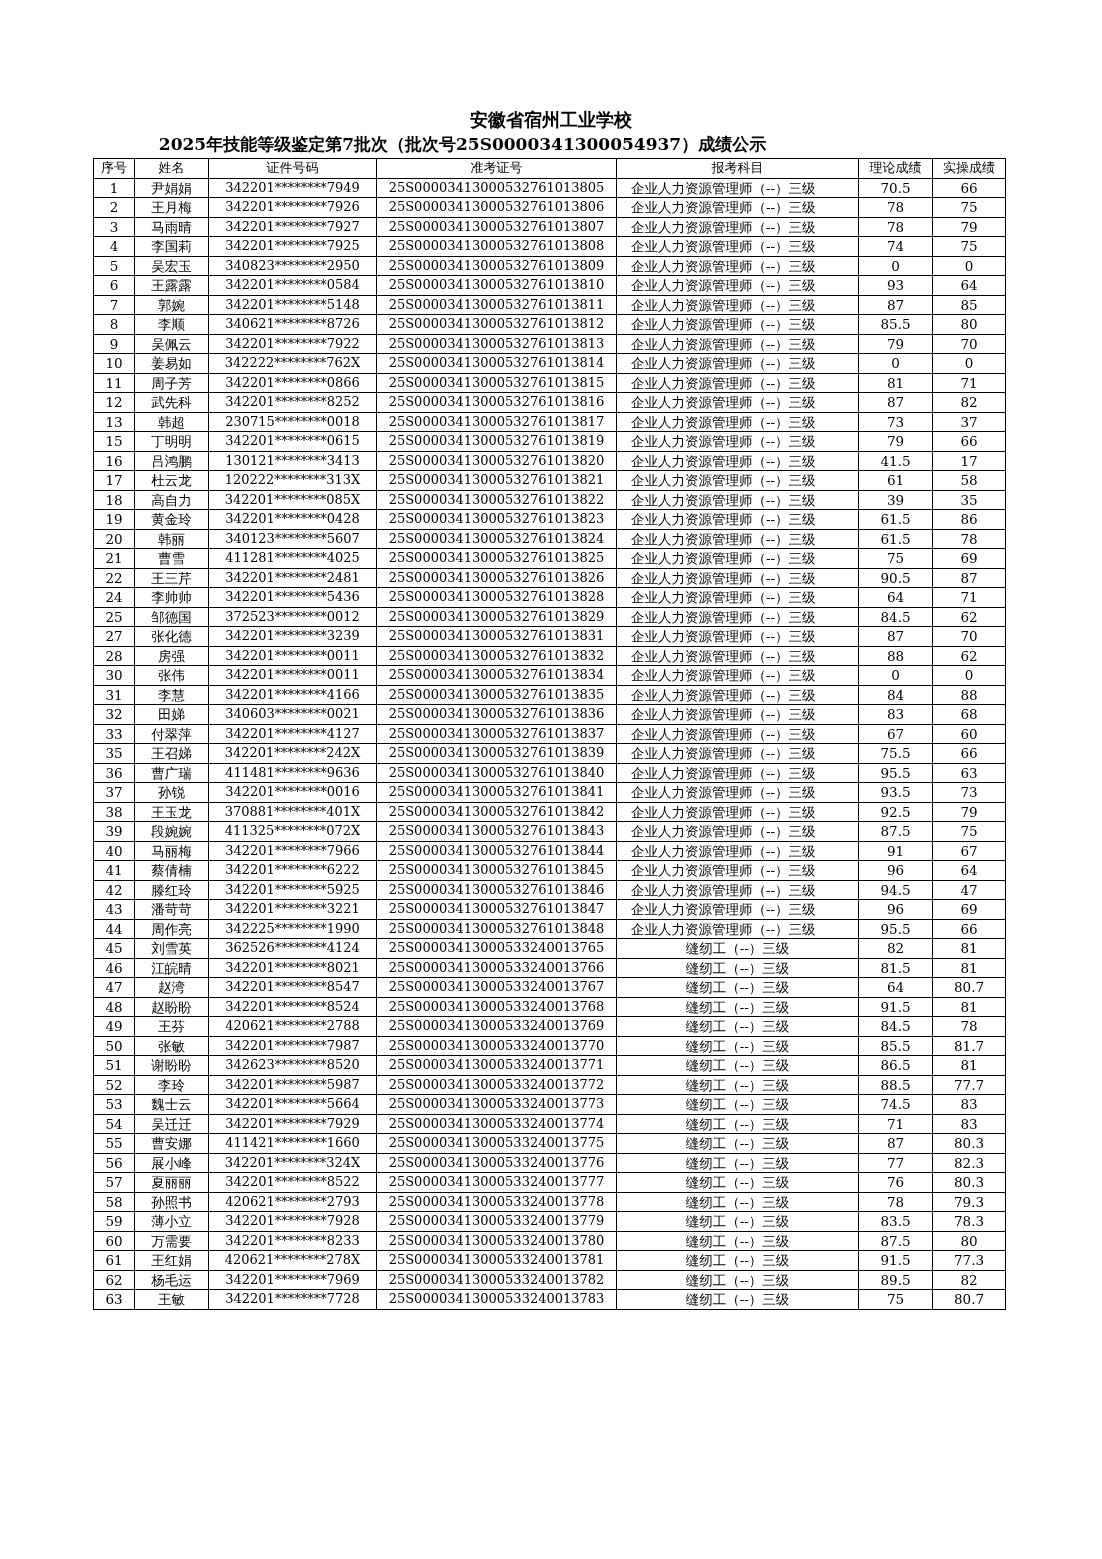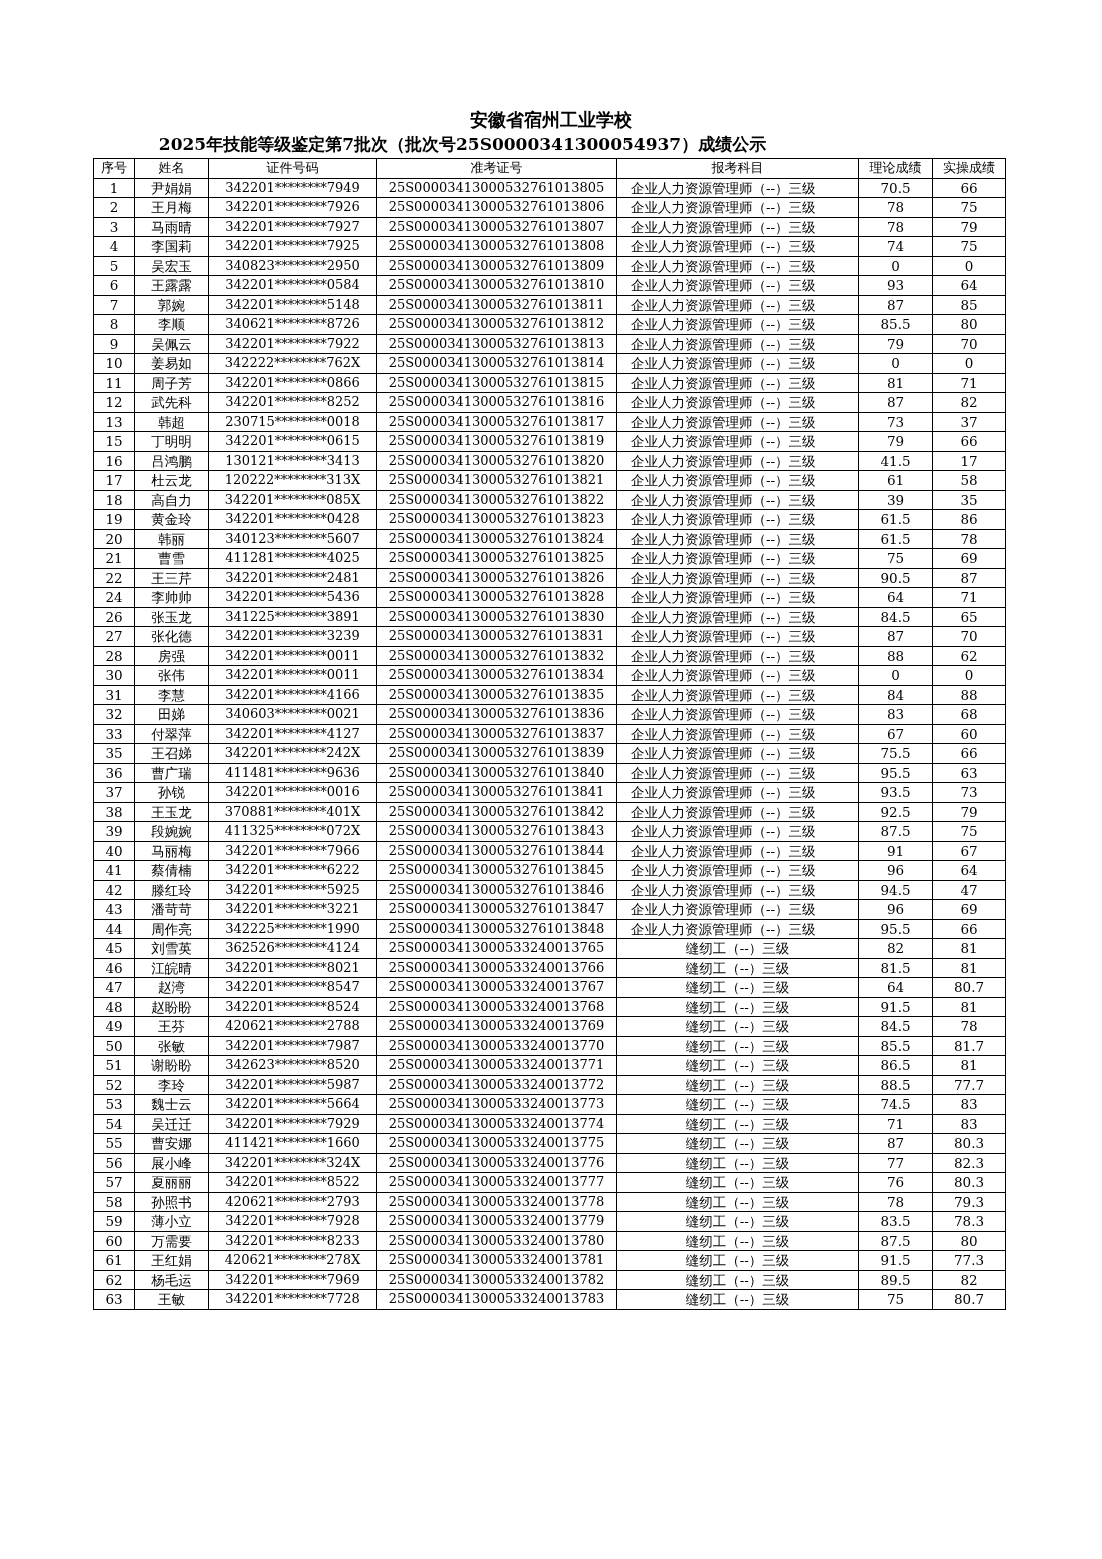--- a/index.html
+++ b/index.html
@@ -232,27 +232,27 @@
       <tr>
         <td>24</td>
         <td>李帅帅</td>
         <td class="mono">342201********5436</td>
         <td class="mono">25S00003413000532761013828</td>
         <td class="subj-hr">企业人力资源管理师（--）三级</td>
         <td>64</td>
         <td>71</td>
       </tr>
       <tr>
-        <td>26</td>
-        <td>张玉龙</td>
-        <td class="mono">341225********3891</td>
-        <td class="mono">25S00003413000532761013830</td>
+        <td>25</td>
+        <td>邹德国</td>
+        <td class="mono">372523********0012</td>
+        <td class="mono">25S00003413000532761013829</td>
         <td class="subj-hr">企业人力资源管理师（--）三级</td>
         <td>84.5</td>
-        <td>65</td>
+        <td>62</td>
       </tr>
       <tr>
         <td>27</td>
         <td>张化德</td>
         <td class="mono">342201********3239</td>
         <td class="mono">25S00003413000532761013831</td>
         <td class="subj-hr">企业人力资源管理师（--）三级</td>
         <td>87</td>
         <td>70</td>
       </tr>

